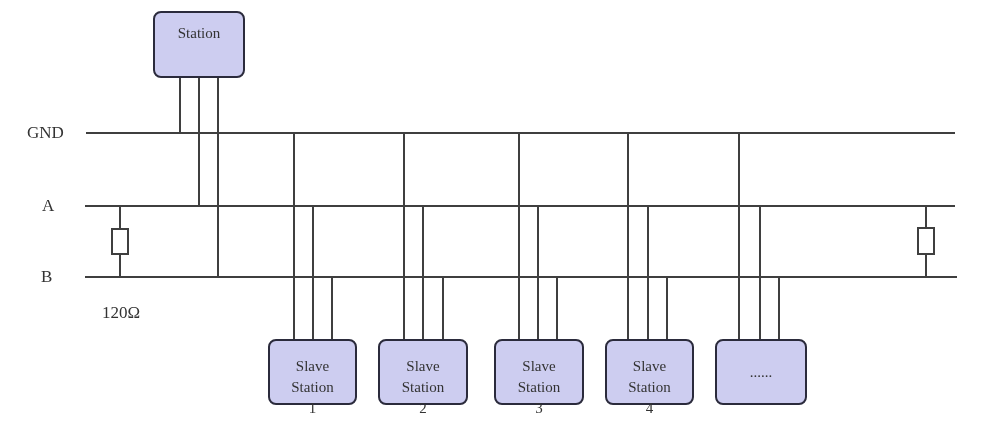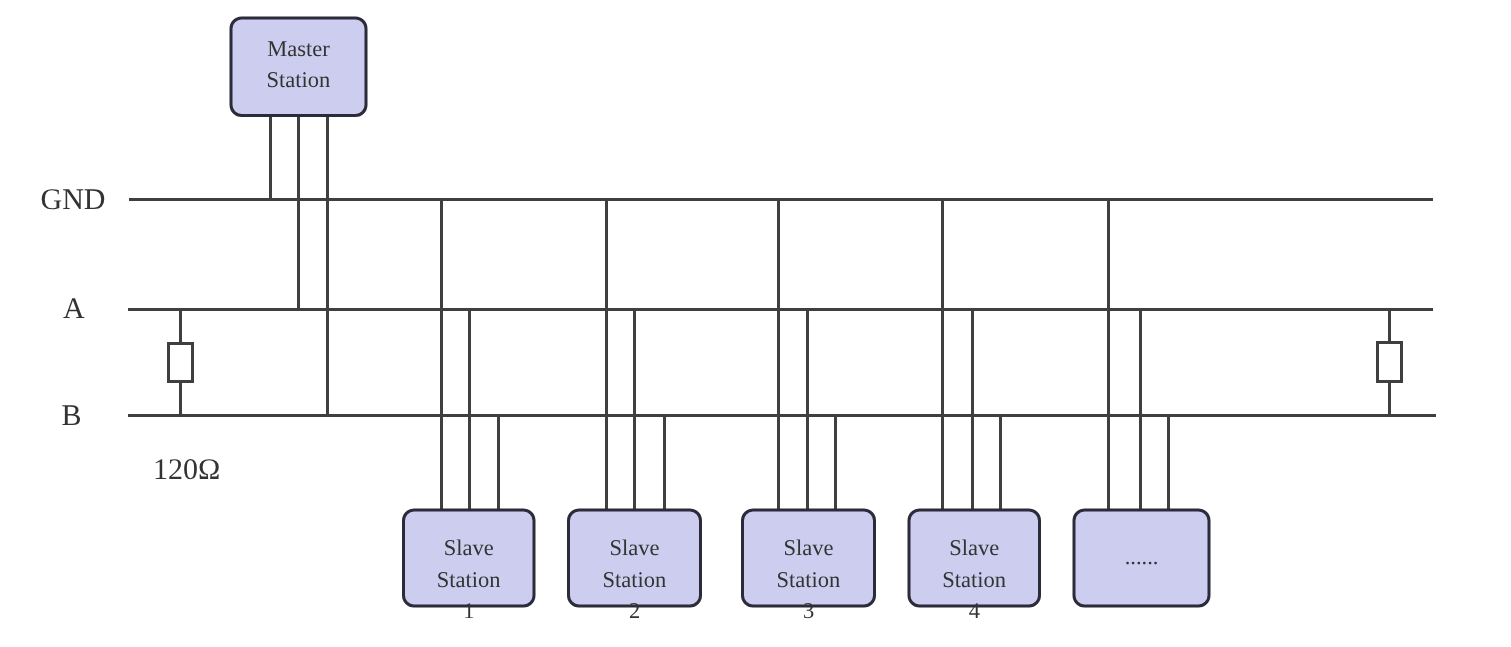--- a/index.html
+++ b/index.html
@@ -26,21 +26,21 @@
   .station span{display:block;}
   .master{left:153px;top:11px;width:92px;height:67px;padding-top:10px;}
   .slave{top:339px;height:66px;padding-top:15px;}
   .s1{left:268px;width:89px;}
   .s2{left:378px;width:90px;}
   .s3{left:494px;width:90px;}
   .s4{left:605px;width:89px;}
   .sdots{left:715px;width:92px;display:flex;align-items:center;justify-content:center;padding-top:0;}
   .busLabel{
     position:absolute;
-    font-size:20px;
+    font-size:17px;
     line-height:18px;
     color:#333333;
     white-space:nowrap;
   }
   .lbl-gnd{left:27px;top:124px;}
   .lbl-a{left:42px;top:197px;}
   .lbl-b{left:41px;top:268px;}
   .lbl-ohm{left:102px;top:304px;}
 </style>
 </head>
@@ -100,21 +100,20 @@
       <rect x="918" y="228" width="16" height="26" fill="#ffffff"></rect>
     </g>
   </svg>
 
   <div class="busLabel lbl-gnd">GND</div>
   <div class="busLabel lbl-a">A</div>
   <div class="busLabel lbl-b">B</div>
   <div class="busLabel lbl-ohm">120Ω</div>
 
   <div class="station master">
-    <span>Master</span>
     <span>Station</span>
   </div>
 
   <div class="station slave s1">
     <span>Slave</span>
     <span>Station</span>
     <span>1</span>
   </div>
 
   <div class="station slave s2">

